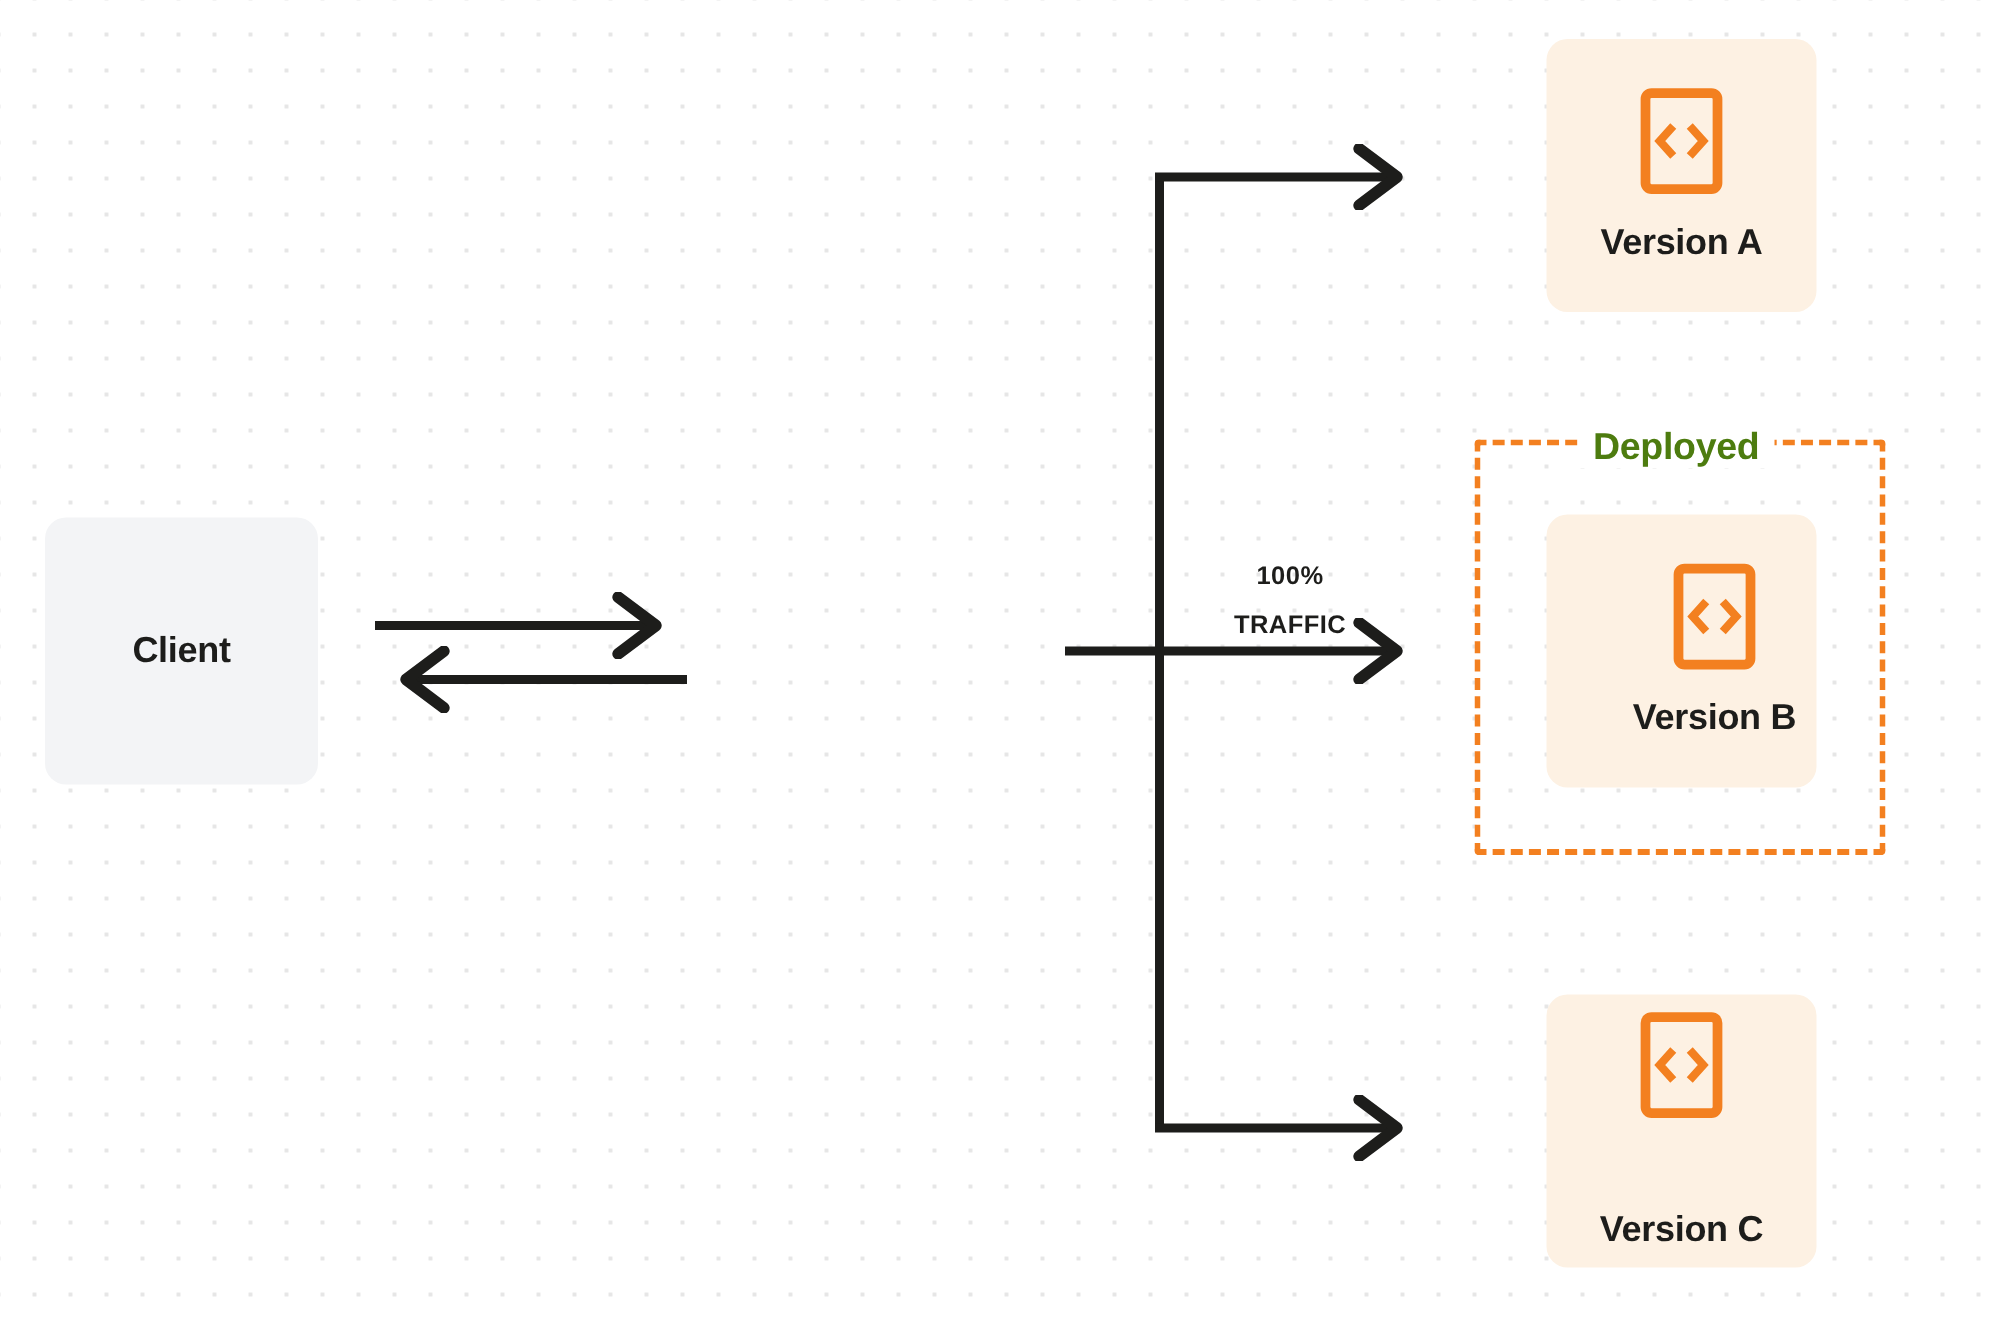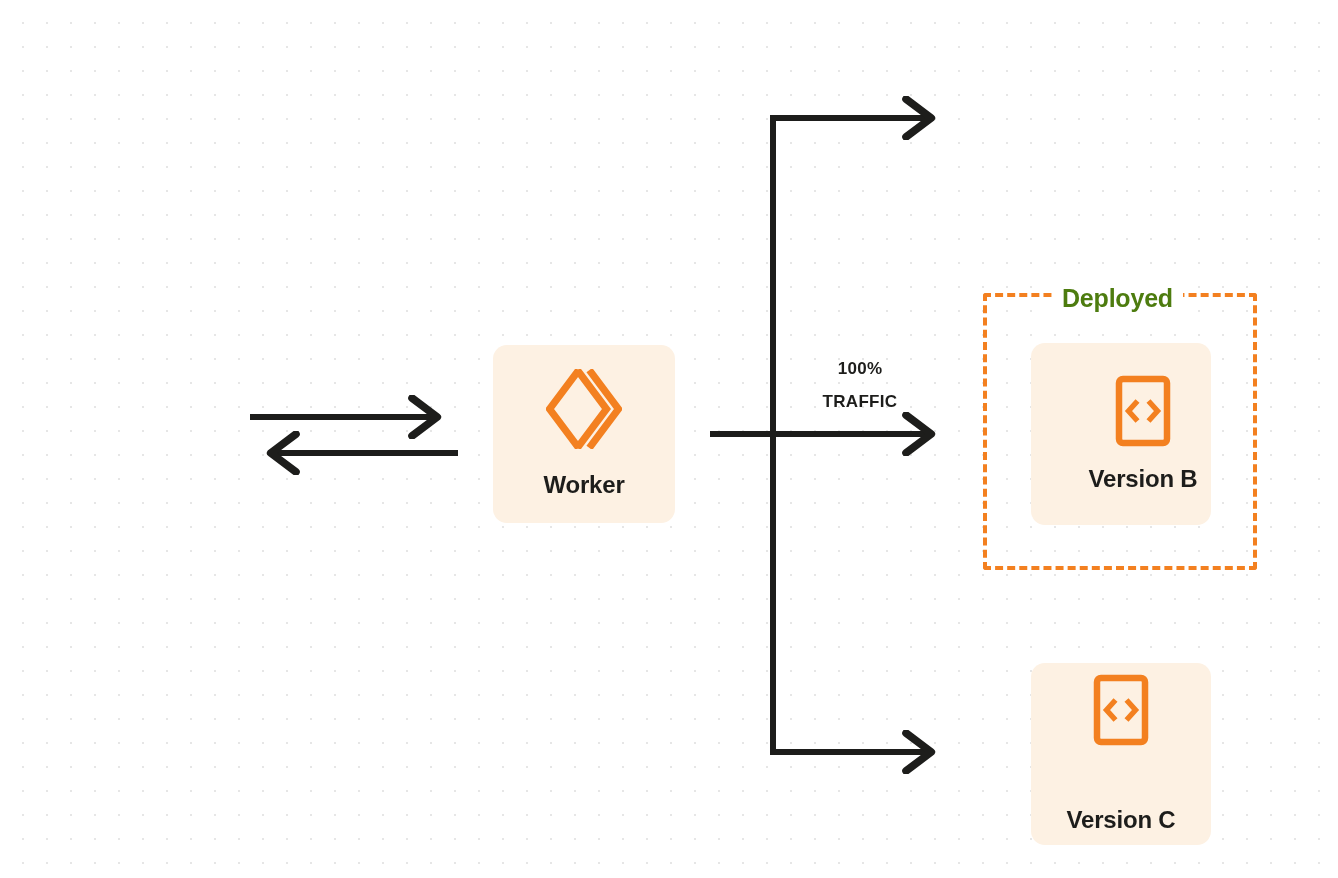--- a/index.html
+++ b/index.html
@@ -96,21 +96,21 @@
     color: #4d7c0f;
     letter-spacing: -0.2px;
     white-space: nowrap;
     line-height: 28px;
   }
 
   
   #traffic-label {
     position: absolute;
     left: 795px;
-    top: 352px;
+    top: 367px;
     width: 130px;
     text-align: center;
     font-size: 17px;
     font-weight: bold;
     color: #1d1d1b;
     line-height: 33px;
     letter-spacing: 0.3px;
   }
   #traffic-label .traffic-line { display: block; }
 
@@ -149,38 +149,38 @@
     <line x1="770" y1="118" x2="932" y2="118" stroke="#1d1d1b" stroke-width="6" stroke-linecap="butt" marker-end="url(#arrow-right)"></line>
 
     <line x1="770" y1="752" x2="932" y2="752" stroke="#1d1d1b" stroke-width="6" stroke-linecap="butt" marker-end="url(#arrow-right)"></line>
   </svg>
 
   <div id="traffic-label">
     <span class="traffic-line">100%</span>
     <span class="traffic-line">TRAFFIC</span>
   </div>
 
-
-  <div id="worker-node" class="node">
+  <div id="client-node" class="node">
+    <span class="node-label">Client</span>
+  </div>
+
+
+  <div id="deployed-group"></div>
+  <div id="deployed-label">Deployed</div>
+
+  <div id="version-a-node" class="node version-node">
     <span>
-      <svg class="worker-logo" viewBox="0 0 76 80" xmlns="http://www.w3.org/2000/svg">
-
-        <path d="M 30.5 4 L 3.5 40 L 30.5 76" fill="none" stroke="#f38020" stroke-width="7.2" stroke-linecap="square" stroke-linejoin="miter"></path>
-
-        <path d="M 33.5 4 L 60.5 40 L 33.5 76" fill="none" stroke="#f38020" stroke-width="7.2" stroke-linecap="square" stroke-linejoin="miter"></path>
-
-        <path d="M 45.5 4 L 72.5 40 L 45.5 76" fill="none" stroke="#f38020" stroke-width="7.2" stroke-linecap="square" stroke-linejoin="miter"></path>
+      <svg class="code-doc-icon" viewBox="0 0 56 72" xmlns="http://www.w3.org/2000/svg">
+        <rect x="4" y="4" width="48" height="64" rx="4" ry="4" fill="none" stroke="#f38020" stroke-width="6.5"></rect>
+        <path d="M 22.5 26 L 13.5 36 L 22.5 46" fill="none" stroke="#f38020" stroke-width="5.4" stroke-linecap="butt" stroke-linejoin="miter"></path>
+        <path d="M 33.5 26 L 42.5 36 L 33.5 46" fill="none" stroke="#f38020" stroke-width="5.4" stroke-linecap="butt" stroke-linejoin="miter"></path>
       </svg>
     </span>
-    <span class="node-label">Worker</span>
-  </div>
-
-  <div id="deployed-group"></div>
-  <div id="deployed-label">Deployed</div>
-
+    <span class="node-label">Version A</span>
+  </div>
 
   <div id="version-b-node" class="node version-node">
     <span>
       <svg class="code-doc-icon" viewBox="0 0 56 72" xmlns="http://www.w3.org/2000/svg">
         <rect x="4" y="4" width="48" height="64" rx="4" ry="4" fill="none" stroke="#f38020" stroke-width="6.5"></rect>
         <path d="M 22.5 26 L 13.5 36 L 22.5 46" fill="none" stroke="#f38020" stroke-width="5.4" stroke-linecap="butt" stroke-linejoin="miter"></path>
         <path d="M 33.5 26 L 42.5 36 L 33.5 46" fill="none" stroke="#f38020" stroke-width="5.4" stroke-linecap="butt" stroke-linejoin="miter"></path>
       </svg>
     </span>
     <span class="node-label">Version B</span>

